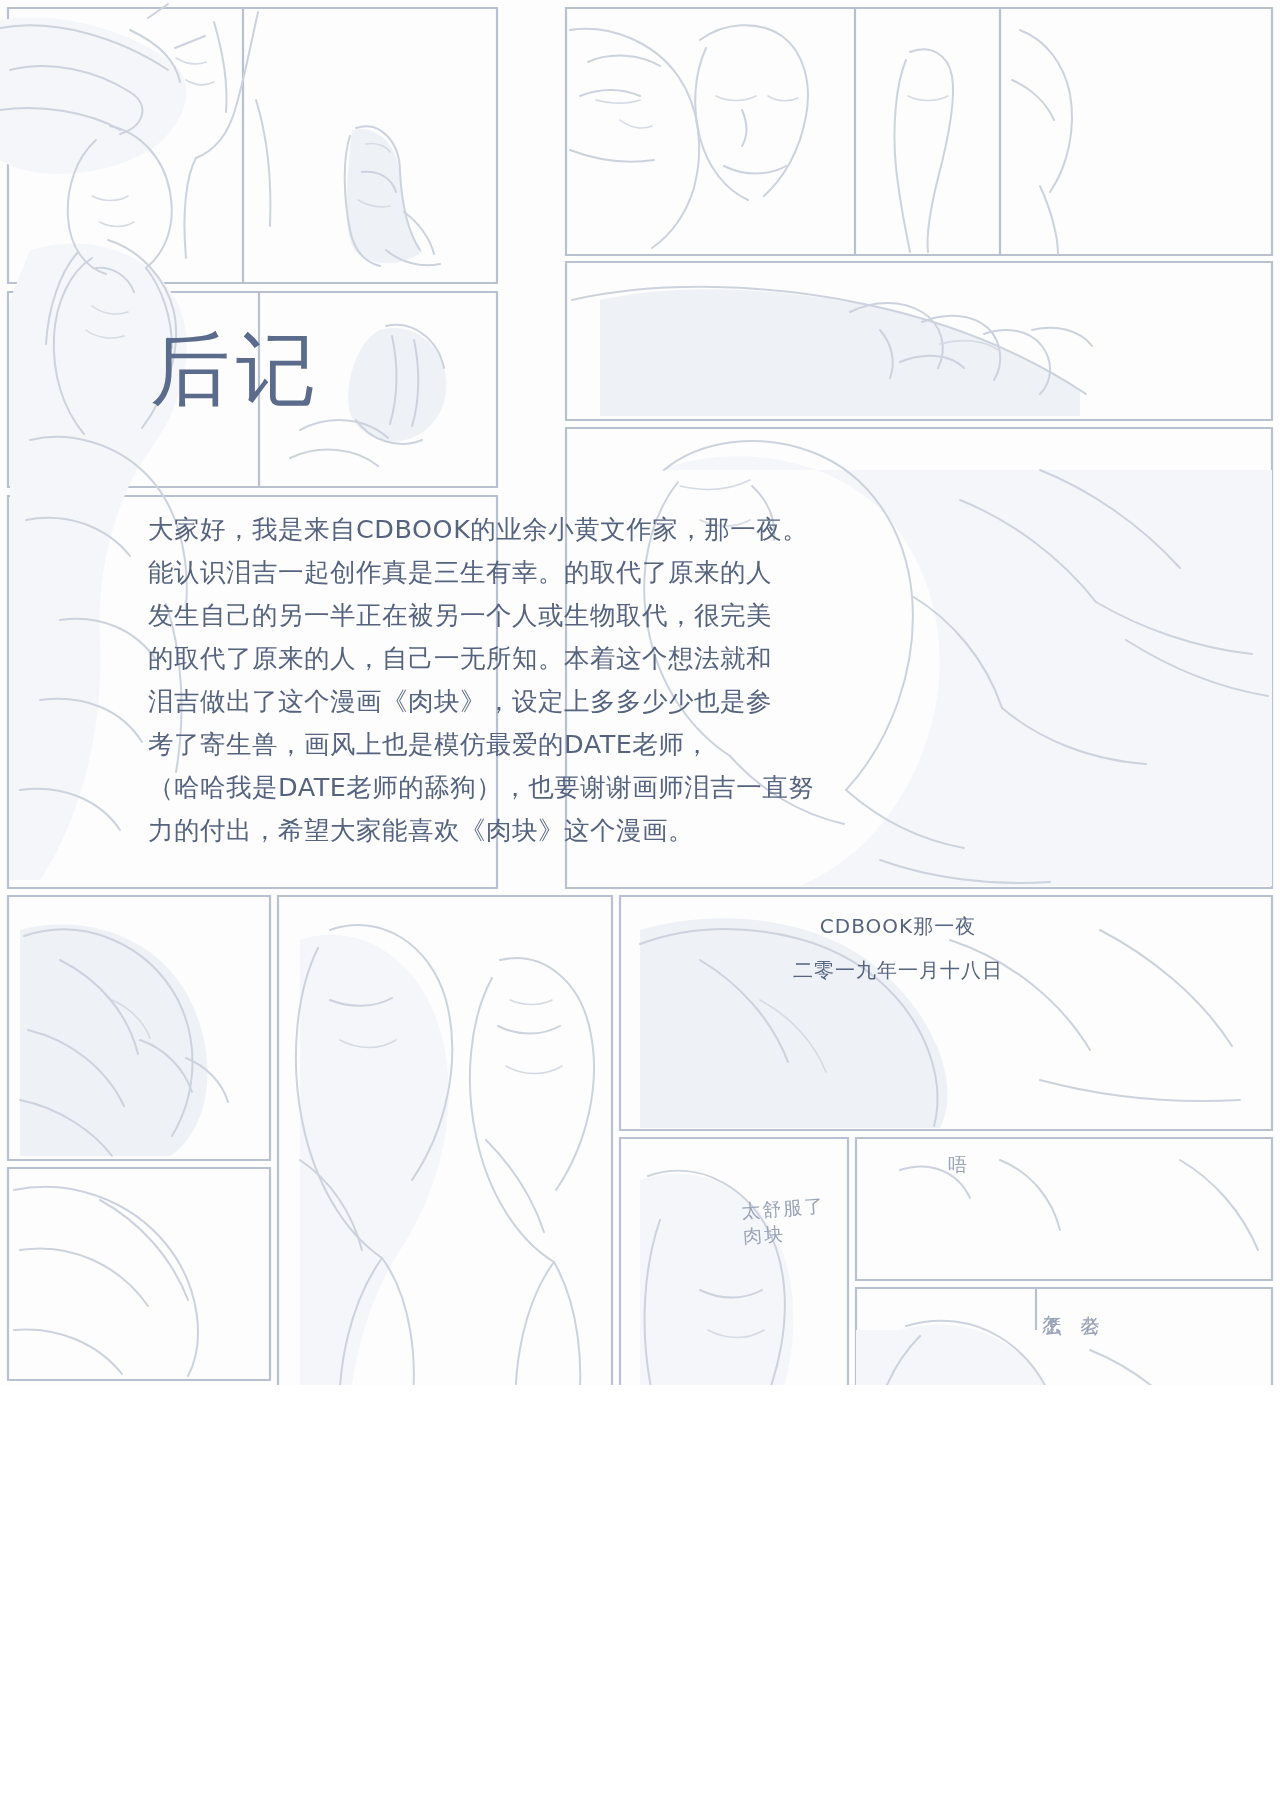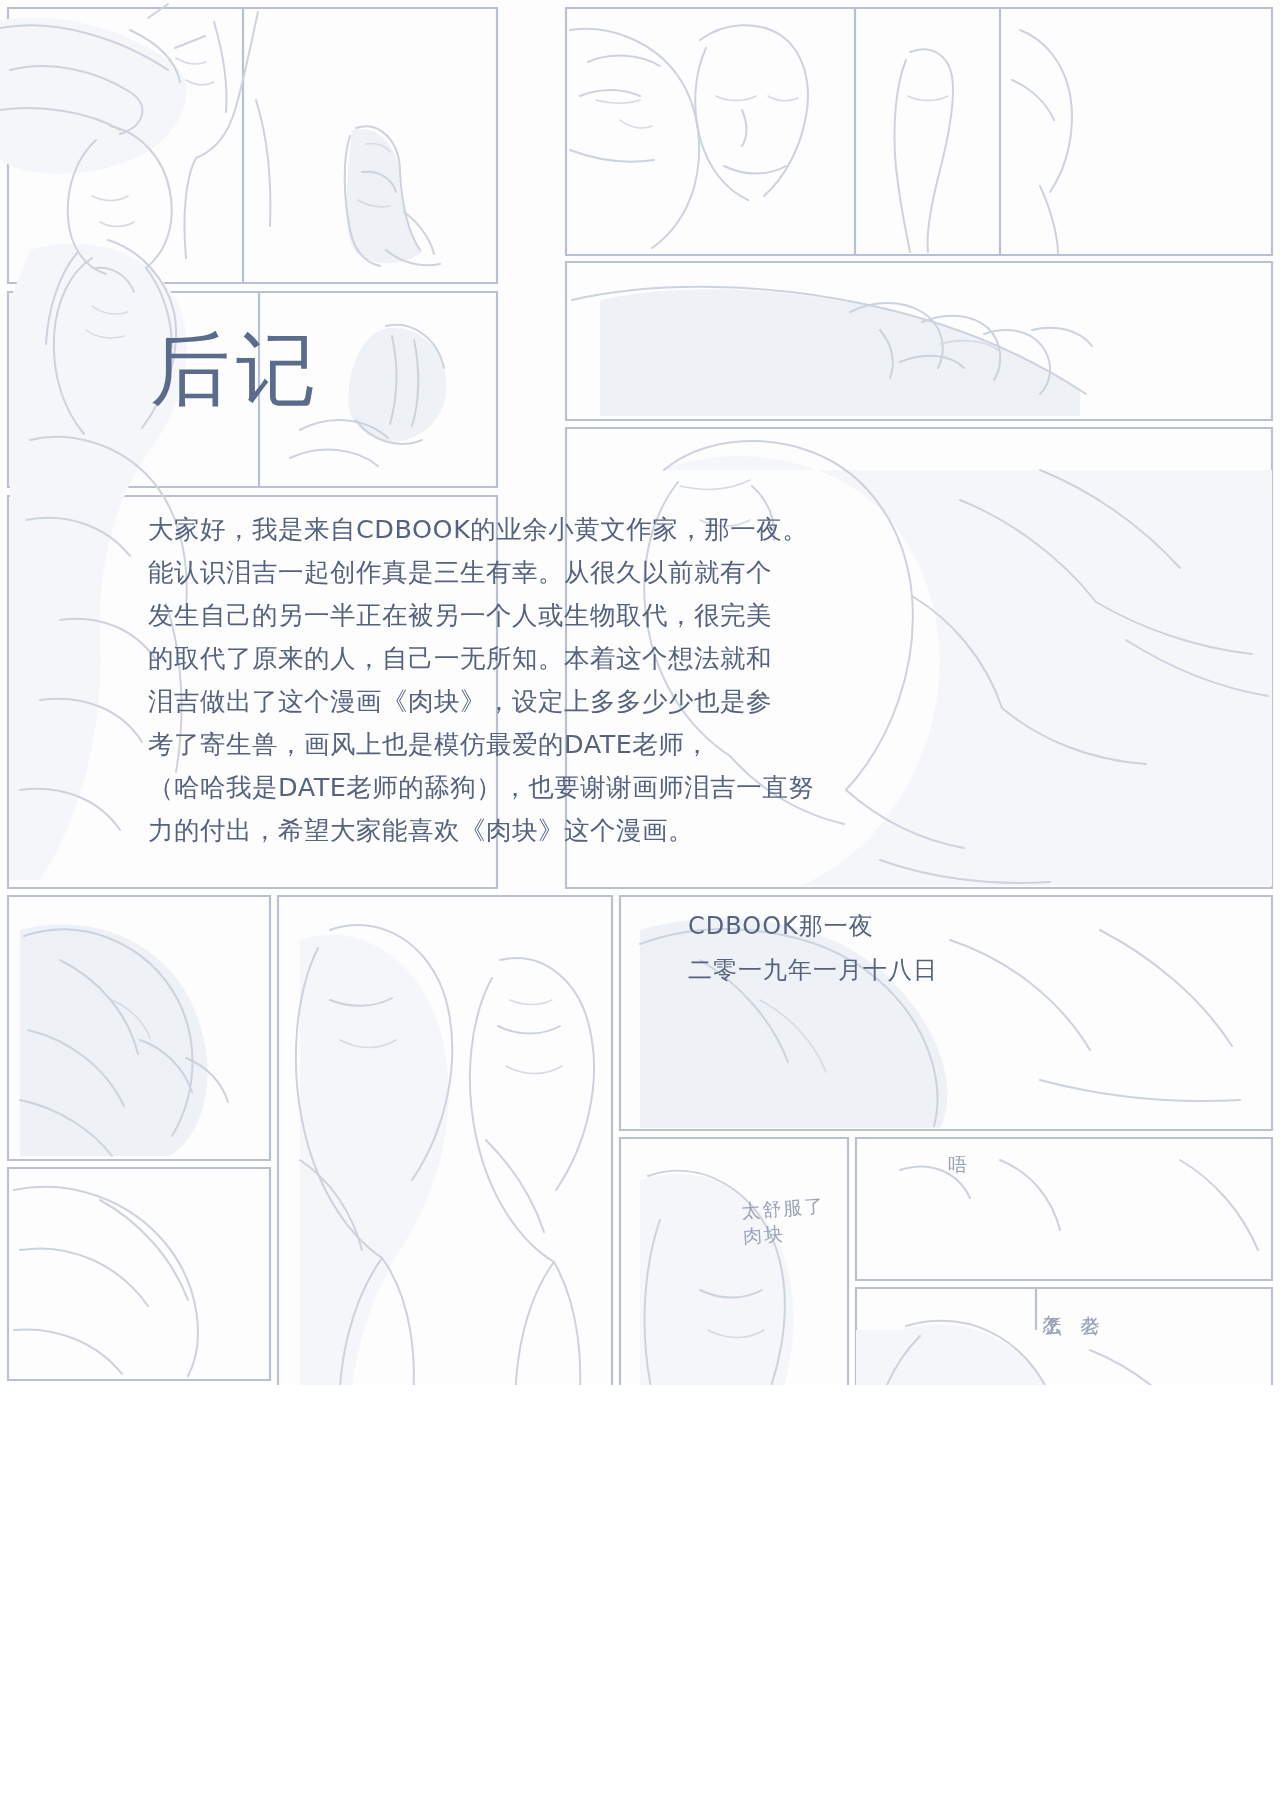--- a/index.html
+++ b/index.html
@@ -53,24 +53,24 @@
     color: #55637f;
     letter-spacing: 0.5px;
     width: 930px;
     margin-top: 46px;
   }
   .afterword-body p {
     margin: 0;
   }
   .signature {
     margin-top: 52px;
-    text-align: left;
+    text-align: center;
     padding-left: 540px;
     font-family: "DejaVu Sans", sans-serif;
-    font-size: 24px;
+    font-size: 20px;
     line-height: 44px;
     color: #55637f;
     letter-spacing: 1px;
   }
 
   
   .note {
     position: absolute;
     font-family: "DejaVu Sans", sans-serif;
     color: #9aa4b8;
@@ -353,21 +353,21 @@
         <path class="pb" d="M1036 1288 V1330"></path>
       </g>
     </svg>
   </div>
 
   <div class="afterword">
     <h1 class="afterword-title">后记</h1>
 
     <div class="afterword-body">
       <p>大家好，我是来自CDBOOK的业余小黄文作家，那一夜。</p>
-      <p>能认识泪吉一起创作真是三生有幸。从很久以前就有个</p>
+      <p>能认识泪吉一起创作真是三生有幸。的取代了原来的人</p>
       <p>发生自己的另一半正在被另一个人或生物取代，很完美</p>
       <p>的取代了原来的人，自己一无所知。本着这个想法就和</p>
       <p>泪吉做出了这个漫画《肉块》，设定上多多少少也是参</p>
       <p>考了寄生兽，画风上也是模仿最爱的DATE老师，</p>
       <p>（哈哈我是DATE老师的舔狗），也要谢谢画师泪吉一直努</p>
       <p>力的付出，希望大家能喜欢《肉块》这个漫画。</p>
     </div>
 
     <div class="signature">
       <div>CDBOOK那一夜</div>

